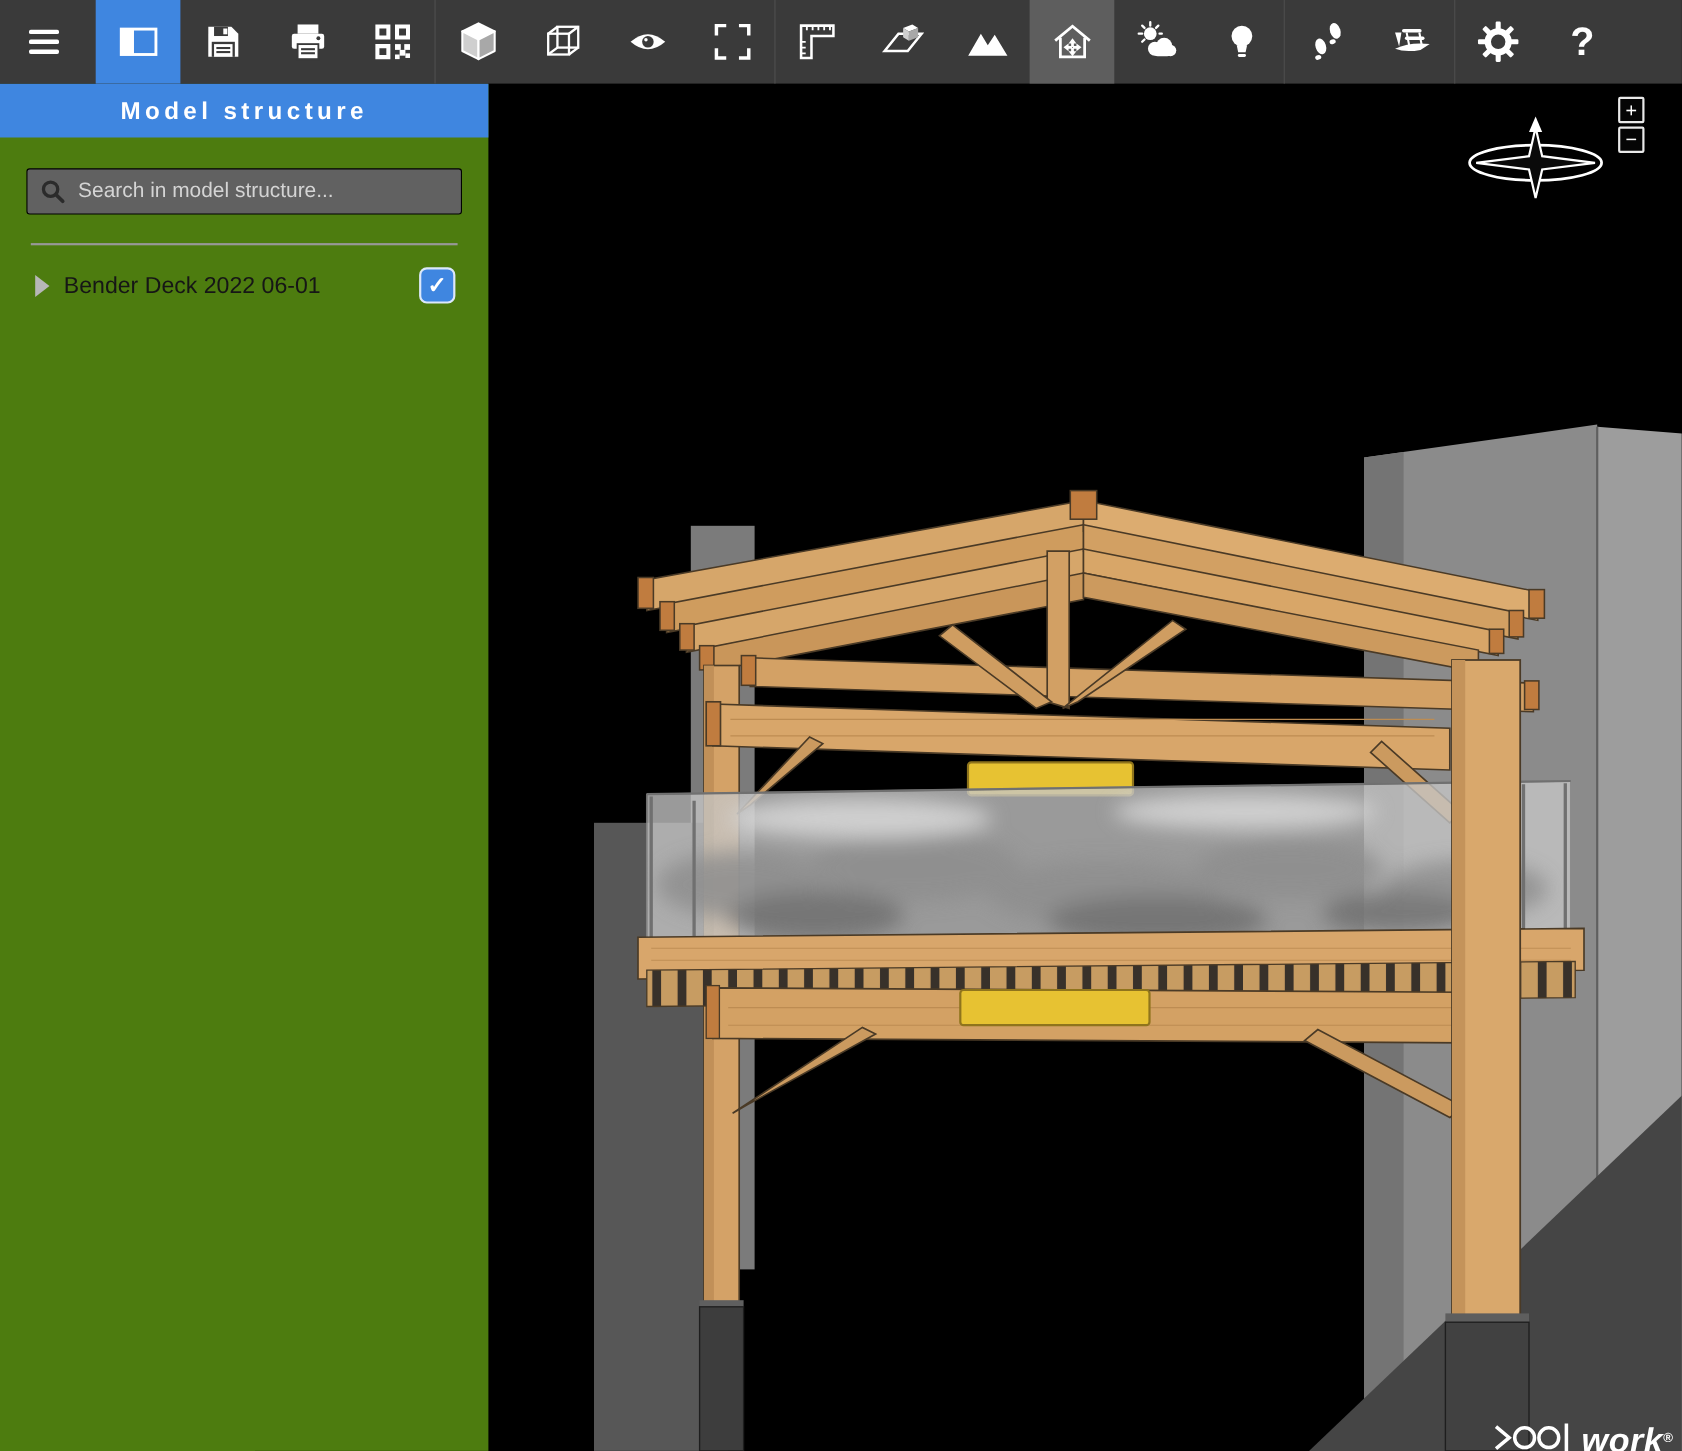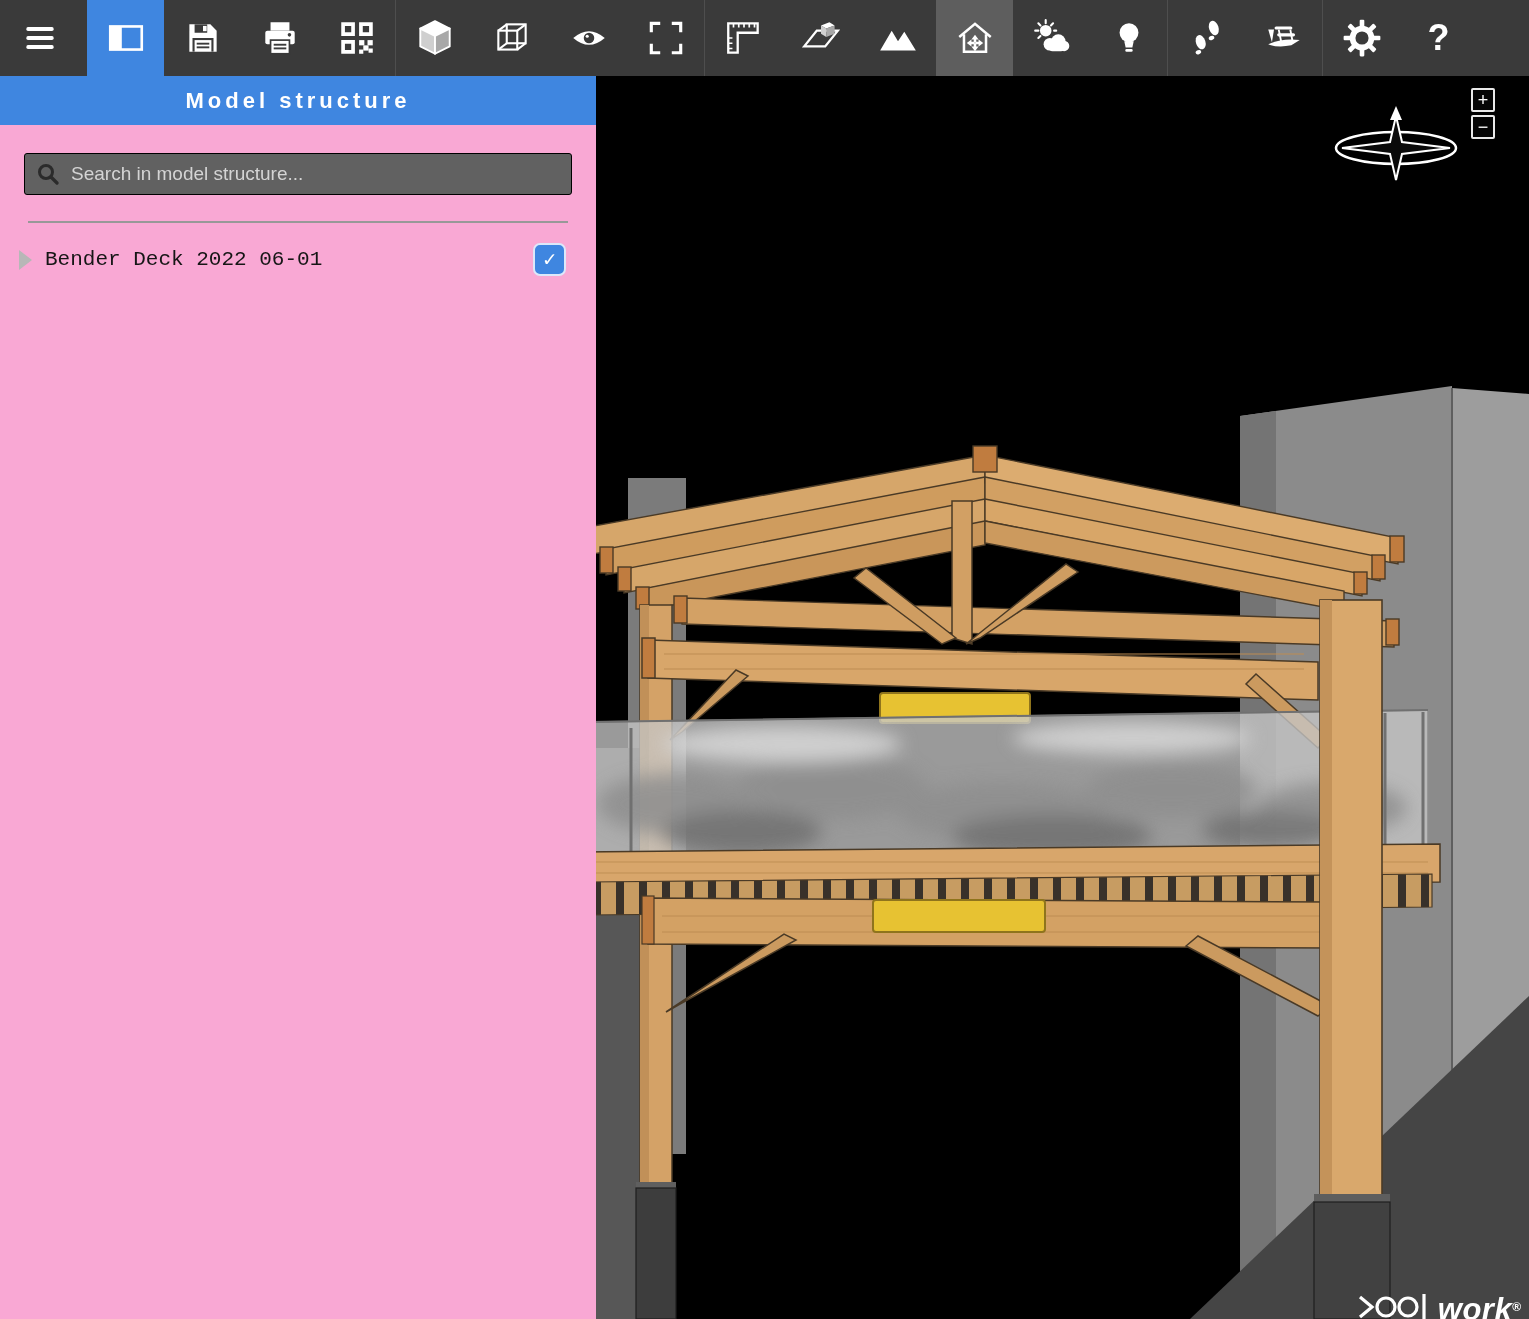--- a/index.html
+++ b/index.html
@@ -19,41 +19,41 @@
   }
   .tcell:first-child{width:80px;}
   .tcell.gap{margin-left:7px;}
   .tcell.active-blue{background:#3f86e0;}
   .tcell.active-gray{background:#5e5e5e;}
   .tsep{width:1px;background:#4e4e4e;flex:none;}
   .tcell svg{display:block;}
   .help-glyph{font-size:36px;font-weight:bold;color:#fff;line-height:1;}
   
   .sidebar{
-    position:absolute;top:76px;left:0;width:596px;height:1243px;
-    background:#f9a8d4;z-index:20;
+    position:absolute;top:76px;left:0;width:444px;height:1243px;
+    background:#4d7c0f;z-index:20;
   }
   .sidebar-header{
     height:49px;background:#3f86e0;color:#fff;
     display:flex;align-items:center;justify-content:center;
     font-size:22px;font-weight:600;letter-spacing:4px;
   }
   .search-wrap{position:relative;margin:28px 24px 0 24px;}
   .search-input{
     width:100%;box-sizing:border-box;height:42px;
     background:#616161;border:1px solid #000000;border-radius:3px;
     color:#ececec;font-size:19px;padding:0 12px 0 46px;outline:none;
     font-family:"Liberation Sans",sans-serif;
   }
   .search-input::placeholder{color:#d4d4d4;opacity:1;}
   .search-icon{position:absolute;left:11px;top:8px;pointer-events:none;}
   .side-divider{margin:26px 28px 0 28px;height:2px;background:#989898;}
   .tree-row{
-    margin-top:14px;padding:6px 30px 6px 11px;
-    display:flex;align-items:center;cursor:pointer;font-family:Liberation Mono, monospace;
+    margin-top:14px;padding:6px 30px 6px 24px;
+    display:flex;align-items:center;cursor:pointer;
   }
   .tree-chevron{flex:none;margin-right:6px;display:block;}
   .tree-label{flex:1;color:#161616;font-size:21px;}
   .tree-checkbox{
     flex:none;width:33px;height:33px;border-radius:7px;
     background:#3f86e0;border:2px solid #dce8fa;box-sizing:border-box;
     display:flex;align-items:center;justify-content:center;
     color:#fff;font-size:21px;font-weight:bold;cursor:pointer;
   }
   

